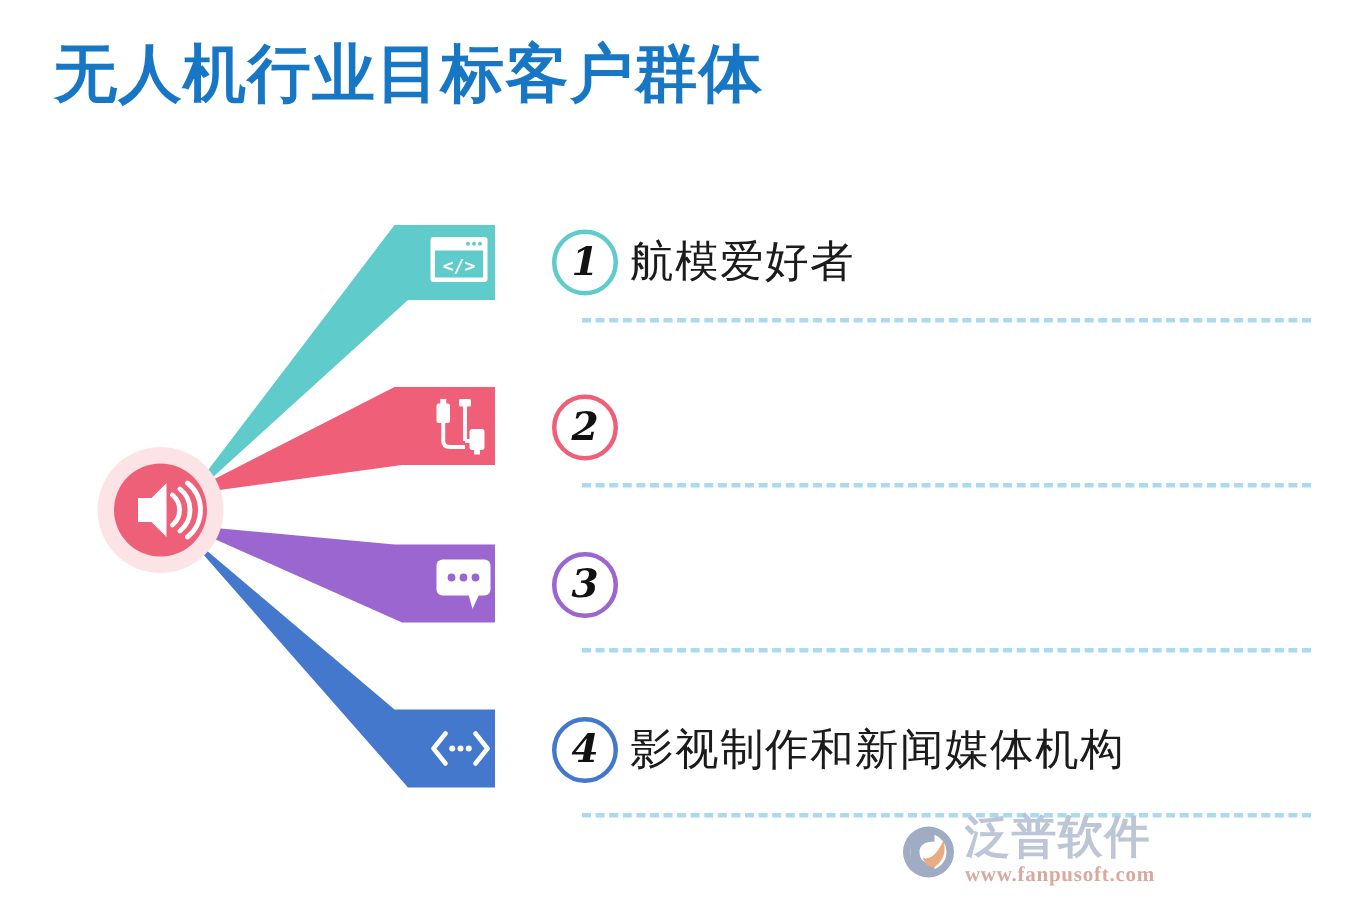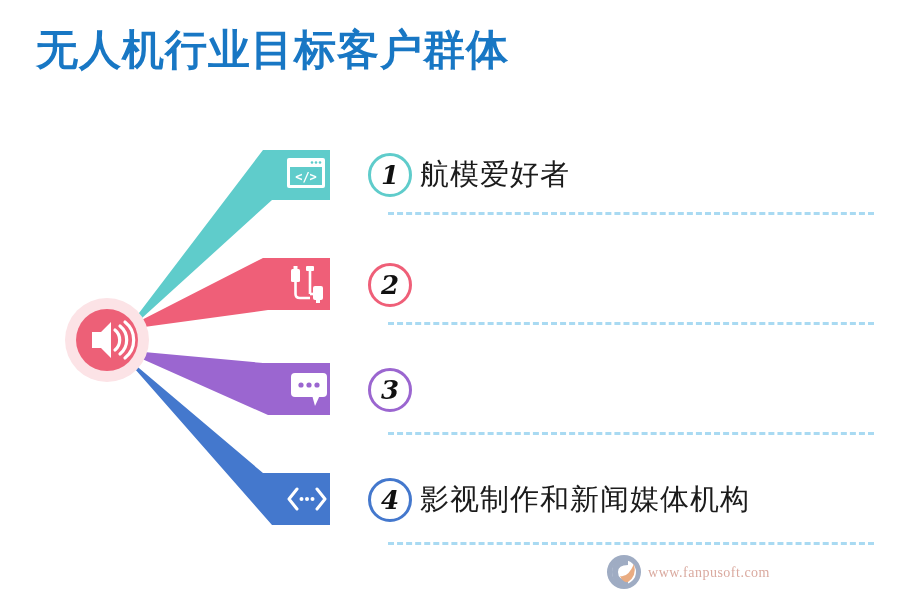--- a/index.html
+++ b/index.html
@@ -109,21 +109,21 @@
   }
   .wm-brand {
     font-size: 30px;
     font-weight: 700;
     color: #b9c3d4;
     line-height: 1;
     letter-spacing: 1px;
   }
   .wm-url {
     font-size: 14px;
-    font-weight: 400;
+    font-weight: 700;
     color: #d8a59a;
     letter-spacing: 0.5px;
     margin-top: 2px;
     font-family: "Liberation Serif", serif;
   }
 </style>
 </head>
 <body>
 
 <div id="canvas">
@@ -208,17 +208,18 @@
   <div class="dash-line" style="top: 432px; border-top-color: rgb(169, 218, 242);"></div>
   <div class="dash-line" style="top: 542px; border-top-color: rgb(169, 218, 242);"></div>
 
   <div class="watermark">
     <svg class="wm-logo" viewBox="0 0 40 40">
       <path d="M20,3 A17,17 0 1 0 20,37 A17,17 0 1 0 20,3 Z M20,8 A12,12 0 1 1 20,32 A12,12 0 1 1 20,8 Z" fill="#9aa8c0"></path>
       <path d="M8,20 Q8,6 24,6 L24,13 Q14,13 14,20 Q14,28 24,28 L24,34 Q8,34 8,20 Z" fill="#9aa8c0"></path>
       <path d="M16,24 Q24,26 30,12 Q33,24 24,30 Q19,31 16,24 Z" fill="#e8a87c"></path>
     </svg>
     <div class="wm-text">
+      <div class="wm-brand" style="color: rgb(185, 195, 212);">泛普软件</div>
       <div class="wm-url" style="color: rgb(216, 165, 154);">www.fanpusoft.com</div>
     </div>
   </div>
 
 </div>
 
 </body></html>

